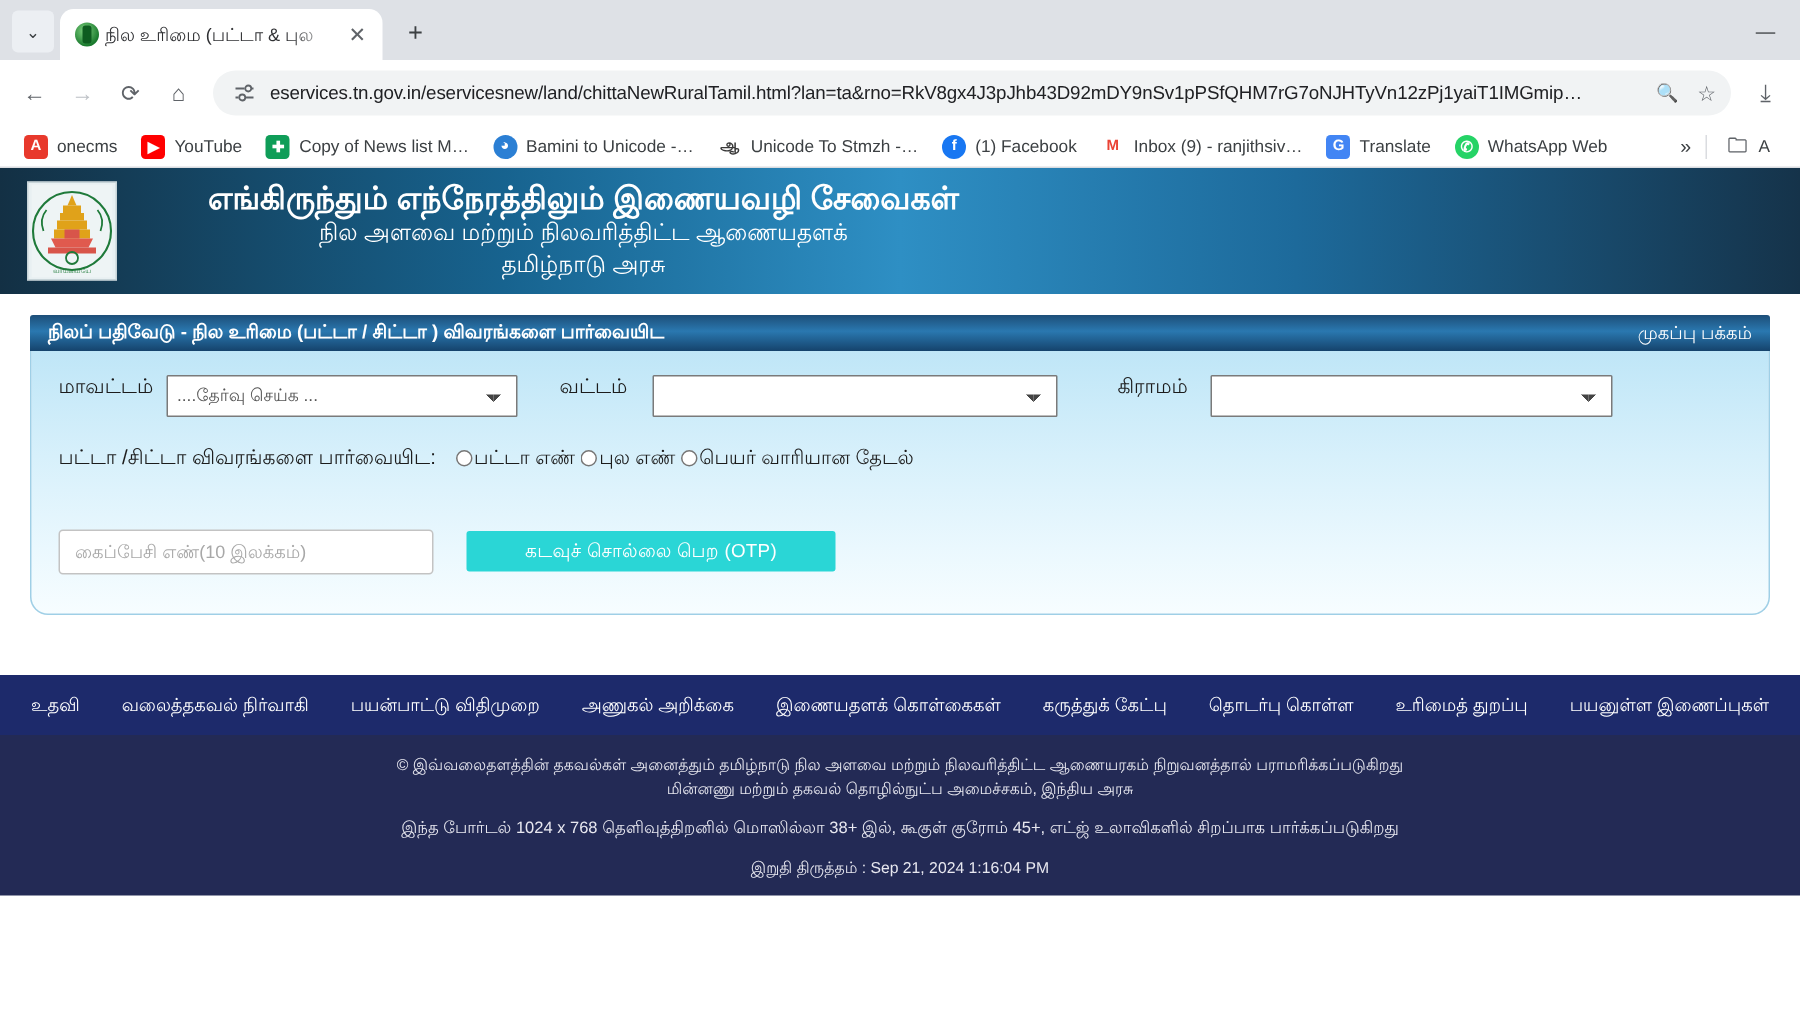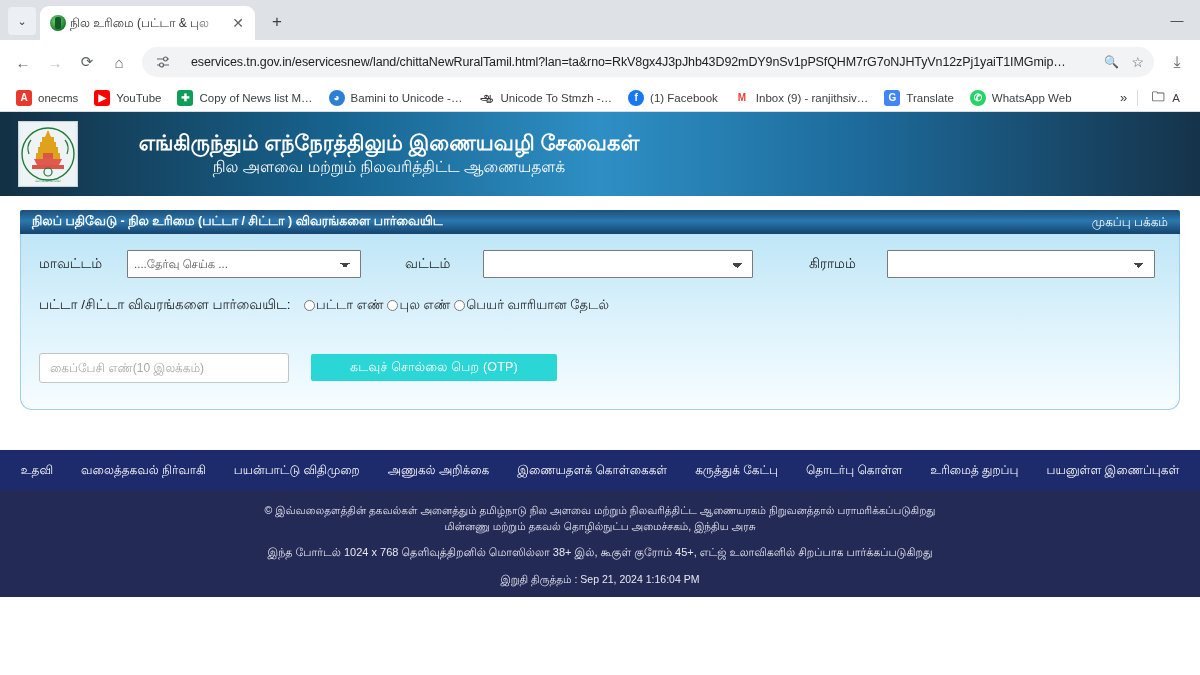--- a/index.html
+++ b/index.html
@@ -63,21 +63,21 @@
   }
   .nav-btn {
     width: 30px; height: 30px; border-radius: 50%;
     display: flex; align-items: center; justify-content: center;
     color: #5f6368; font-size: 15px; flex: none;
   }
   .nav-btn.disabled { color: #bdc1c6; }
   .omnibox {
     flex: 1; height: 30px; background: #f1f3f4; border-radius: 16px;
     display: flex; align-items: center; padding: 0 10px 0 13px;
-    margin: 0 6px; gap: 20px; overflow: hidden; min-width: 0;
+    margin: 0 6px; gap: 9px; overflow: hidden; min-width: 0;
   }
   .omni-icon { width: 16px; height: 16px; flex: none; color:#5f6368; }
   .omni-url {
     font-size: 12.5px; color: #202124; white-space: nowrap;
     overflow: hidden; flex: 1; letter-spacing: -0.1px;
   }
   .omni-right { display: flex; align-items: center; gap: 12px; flex: none; color:#5f6368; }
   .tb-right { display: flex; align-items: center; gap: 4px; flex:none; }
 
   .bookmarks {
@@ -122,21 +122,21 @@
   }
   .panel-title .pt-left { color: #fff; font-size: 12.5px; font-weight: bold; white-space: nowrap;}
   .panel-title .pt-right { color: #fff; font-size: 12px; white-space: nowrap;}
 
   .form-panel {
     background: linear-gradient(to bottom, #bfe6f7 0%, #d7f0fb 40%, #eaf8fe 75%, #f7fdff 100%);
     border: 1px solid #9fcfe6; border-top: none;
     border-radius: 0 0 12px 12px;
     padding: 16px 18px 22px 18px; height: 176px; position: relative;
   }
-  .row1 { display: flex; align-items: center; gap: 16px; }
+  .row1 { display: flex; gap: 0; }
   .lbl { font-size: 13.5px; color: #1c1c1c; white-space: nowrap; }
   .lbl.w-dist { width: 72px; }
   .lbl.w-tal { width: 62px; margin-left: 28px; }
   .lbl.w-vil { width: 62px; margin-left: 40px; }
   select.sel {
     height: 28px; border: 1px solid #7a7a7a; background: #fff; border-radius: 1px;
     font-size: 11.5px; color: #555; padding: 0 6px;
     font-family: "Liberation Sans", sans-serif;
     -webkit-appearance: none; appearance: none;
     background-image:
@@ -298,20 +298,21 @@
           <rect x="11" y="42" width="32" height="4" fill="#d8554a"></rect>
           <circle cx="27" cy="49" r="4" fill="none" stroke="#1f7a3a" stroke-width="1.2"></circle>
           <path d="M8 31 q-3 -8 2 -14" fill="none" stroke="#1f7a3a" stroke-width="1.2"></path>
           <path d="M46 31 q3 -8 -2 -14" fill="none" stroke="#1f7a3a" stroke-width="1.2"></path>
           <text x="27" y="59" font-size="4.5" fill="#1f7a3a" text-anchor="middle">வாய்மையே</text>
         </svg>
       </div>
       <div class="gov-text">
         <div class="gov-l1">எங்கிருந்தும் எந்நேரத்திலும் இணையவழி சேவைகள்</div>
         <div class="gov-l2">நில அளவை மற்றும் நிலவரித்திட்ட ஆணையதளக்</div>
+        <div class="gov-l3">தமிழ்நாடு அரசு</div>
       </div>
     </div>
 
     <div class="content-wrap">
 
       <div class="panel-title">
         <span class="pt-left">நிலப் பதிவேடு - நில உரிமை (பட்டா / சிட்டா ) விவரங்களை பார்வையிட</span>
         <span class="pt-right">முகப்பு பக்கம்</span>
       </div>
 

